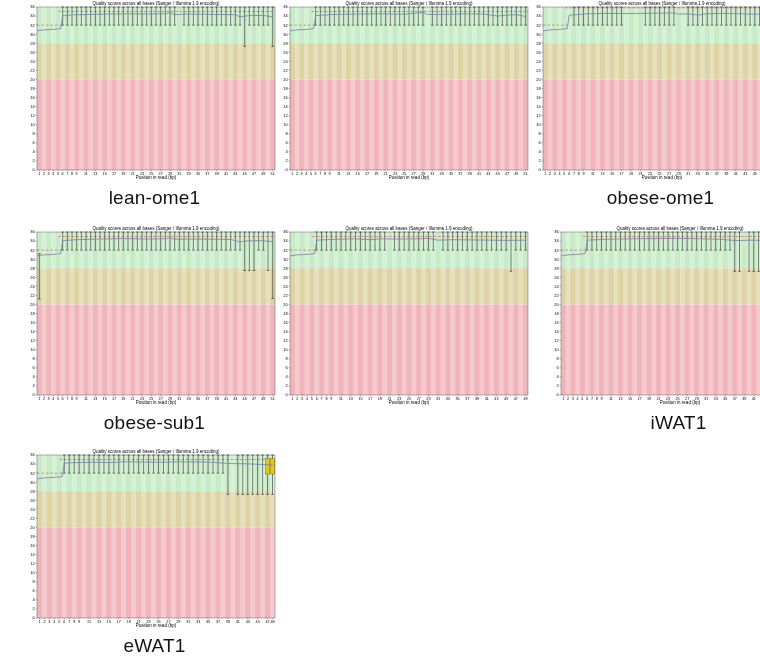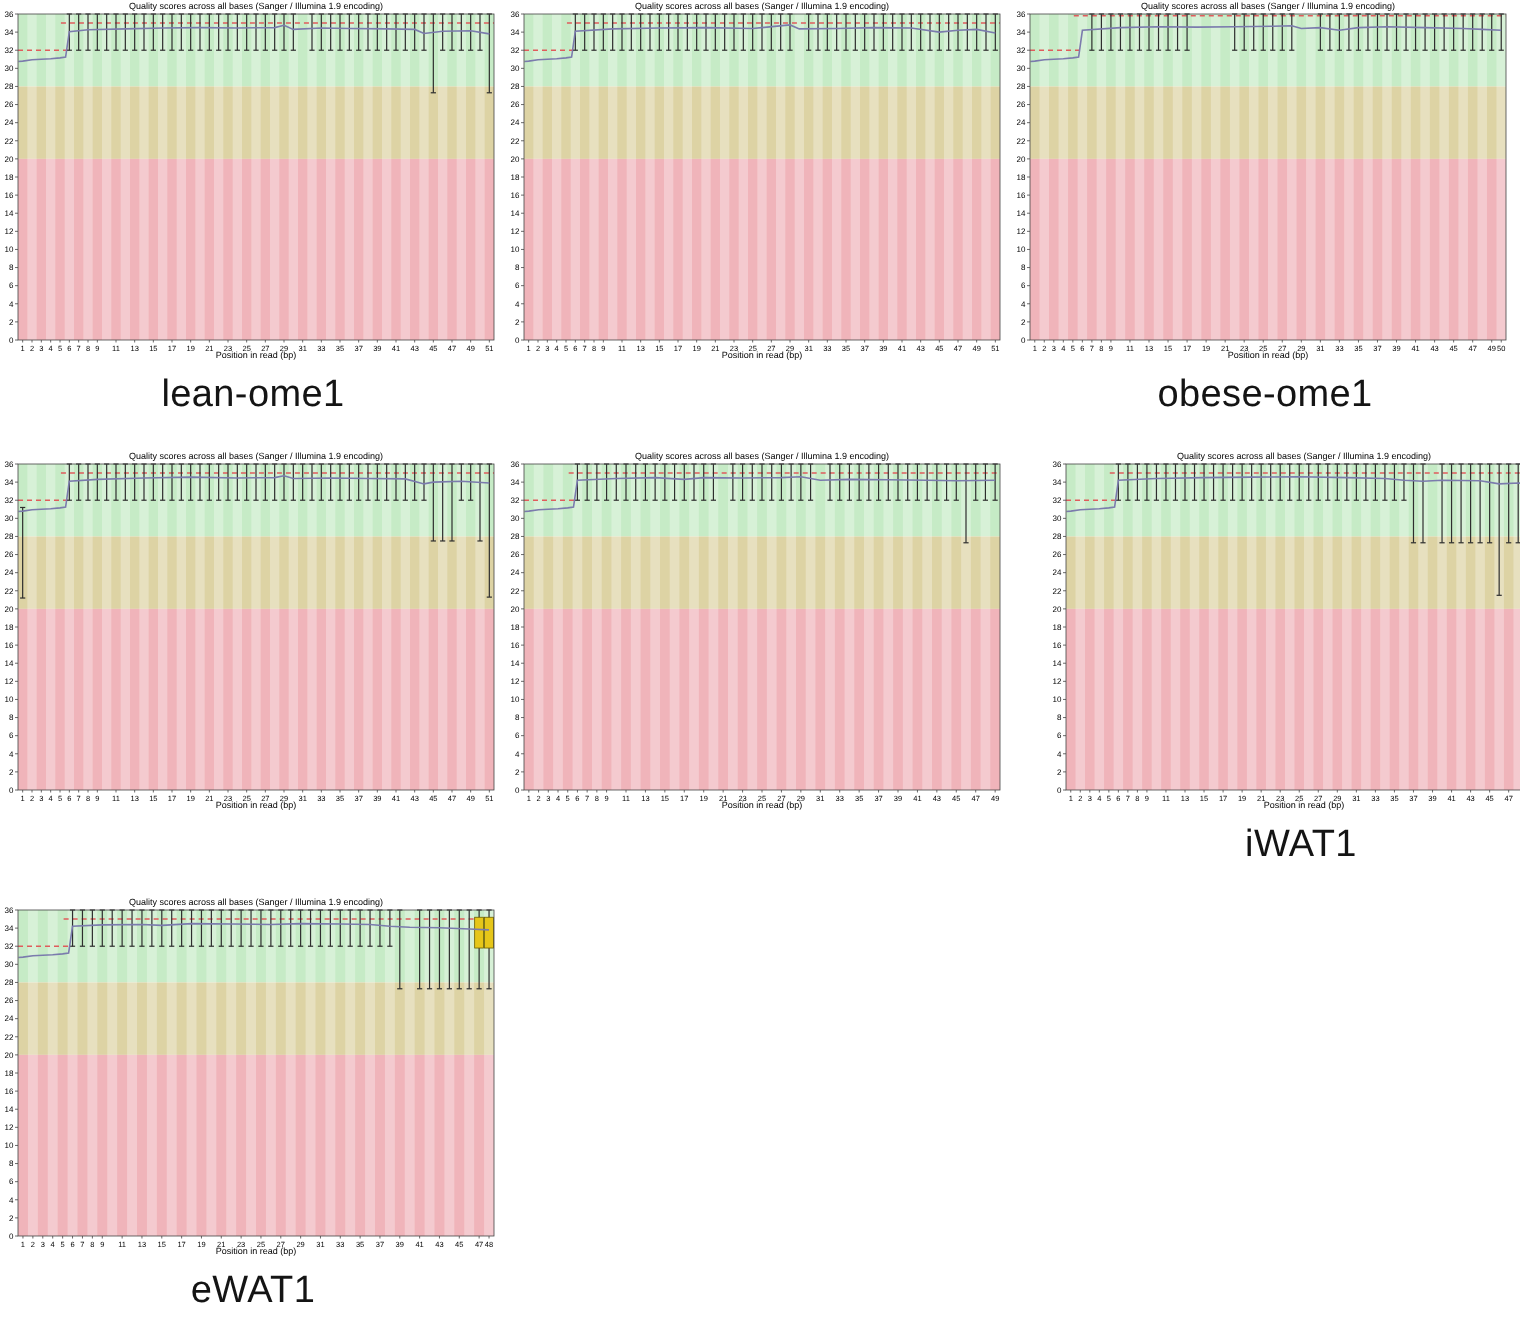--- a/index.html
+++ b/index.html
@@ -11,20 +11,21 @@
   .figure {
     position: relative;
     width: 760px;
     height: 668px;
     background: #ffffff;
     overflow: hidden;
   }
   .cell {
     position: absolute;
     width: 253px;
+    margin-left: 28px;
   }
   .plot-host {
     width: 253px;
     height: 183px;
     line-height: 0;
   }
   .plot-host svg { display: block; }
   .sample-label {
     width: 100%;
     text-align: center;
@@ -1157,20 +1158,21 @@
             <text x="452" y="350.5" text-anchor="middle" font-size="7.5" fill="#000000" font-family="&quot;Liberation Sans&quot;, sans-serif">47</text>
             <line x1="470.6666666666667" y1="340" x2="470.6666666666667" y2="342.5" stroke="#444444" stroke-width="0.8"></line>
             <text x="470.6666666666667" y="350.5" text-anchor="middle" font-size="7.5" fill="#000000" font-family="&quot;Liberation Sans&quot;, sans-serif">49</text>
             <line x1="489.33333333333337" y1="340" x2="489.33333333333337" y2="342.5" stroke="#444444" stroke-width="0.8"></line>
             <text x="489.33333333333337" y="350.5" text-anchor="middle" font-size="7.5" fill="#000000" font-family="&quot;Liberation Sans&quot;, sans-serif">51</text>
           </g>
           <text x="256" y="9" text-anchor="middle" font-size="9" fill="#000000" font-family="&quot;Liberation Sans&quot;, sans-serif">Quality scores across all bases (Sanger / Illumina 1.9 encoding)</text>
           <text x="256" y="358" text-anchor="middle" font-size="9" fill="#000000" font-family="&quot;Liberation Sans&quot;, sans-serif">Position in read (bp)</text>
         </svg>
       </div>
+    <div class="sample-label">obese-sub1</div>
   </div>
 
   <div class="cell" style="left:253px; top:225px">
     <div class="plot-host">
         <svg viewBox="0 0 506 366" width="253" height="183">
           <g>
             <rect x="18" y="14" width="476" height="72.44444444444444" fill="#c6ebc6"></rect>
             <rect x="18" y="86.44444444444444" width="476" height="72.44444444444444" fill="#ddd3a4"></rect>
             <rect x="18" y="158.88888888888889" width="476" height="181.11111111111111" fill="#f0b4ba"></rect>
           </g>

